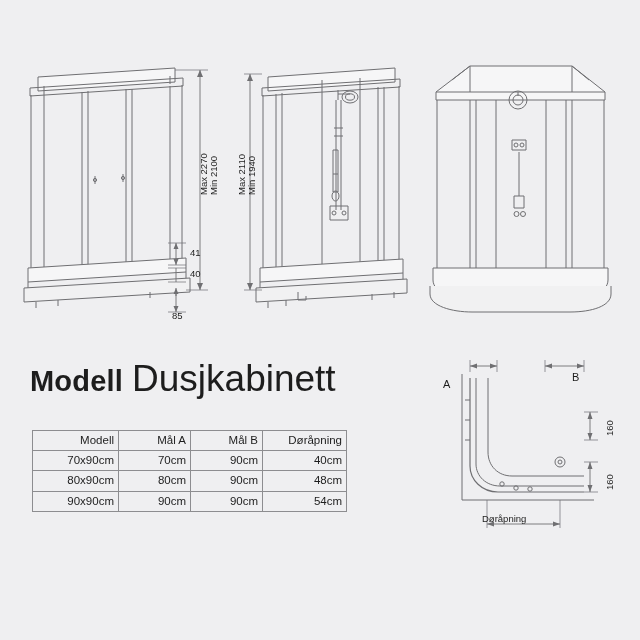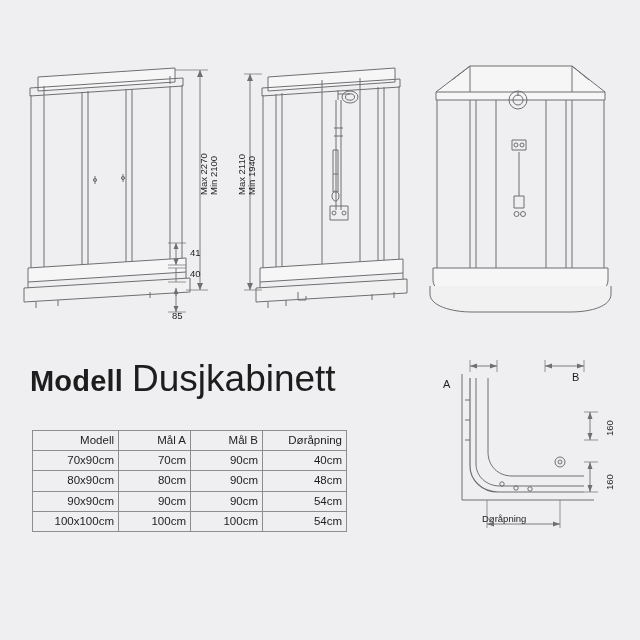--- a/index.html
+++ b/index.html
@@ -326,22 +326,16 @@
         <td>80cm</td>
         <td>90cm</td>
         <td>48cm</td>
       </tr>
       <tr>
         <td>90x90cm</td>
         <td>90cm</td>
         <td>90cm</td>
         <td>54cm</td>
       </tr>
-      <tr>
-        <td>100x100cm</td>
-        <td>100cm</td>
-        <td>100cm</td>
-        <td>54cm</td>
-      </tr>
     </tbody>
   </table>
 
 </div>
 
 </body></html>

